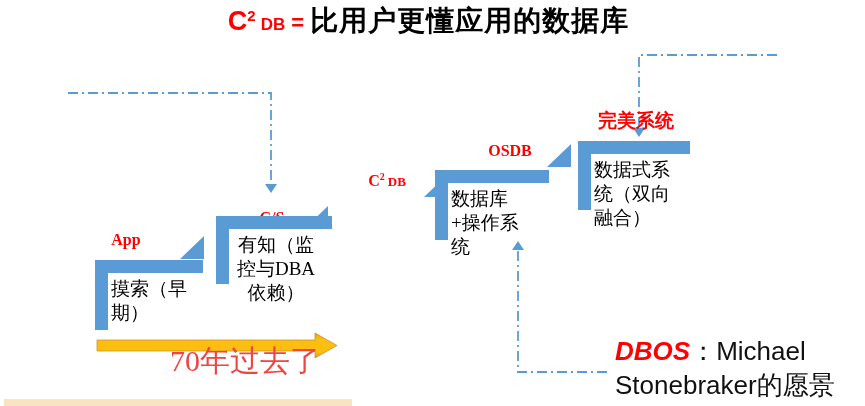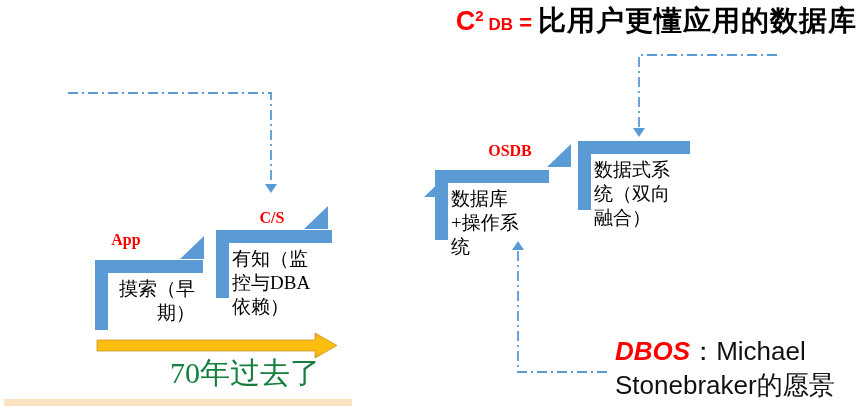--- a/index.html
+++ b/index.html
@@ -2,31 +2,31 @@
 <html><head>
 <meta charset="utf-8">
 <style>
   html,body{margin:0;padding:0;background:#fff;}
   .canvas{
     position:relative;width:865px;height:406px;background:#fff;overflow:hidden;
     font-family:"Liberation Serif","DejaVu Serif",serif;color:#111;
   }
   
   .title{
-    position:absolute;top:2px;left:0;right:8px;text-align:right;white-space:nowrap;
+    position:absolute;top:2px;left:0;right:8px;text-align:center;white-space:nowrap;
   }
   .title .t-c{font-family:"Liberation Sans","DejaVu Sans",sans-serif;font-weight:bold;color:#ff0000;font-size:27px;}
   .title .t-sup{font-family:"Liberation Sans","DejaVu Sans",sans-serif;font-weight:bold;color:#ff0000;font-size:15px;vertical-align:9px;}
   .title .t-db{font-family:"Liberation Sans","DejaVu Sans",sans-serif;font-weight:bold;color:#ff0000;font-size:17px;margin-left:5px;}
   .title .t-eq{font-family:"Liberation Sans","DejaVu Sans",sans-serif;font-weight:bold;color:#ff0000;font-size:22px;margin:0 6px 0 6px;}
   .title .t-rest{font-weight:bold;color:#000;font-size:28px;letter-spacing:1px;}
   
   .present{position:absolute;left:5px;top:69px;font-size:27px;color:#000;}
   .future{position:absolute;left:786px;top:36px;font-size:26px;font-weight:bold;color:#ff0000;}
-  .timeline-label{position:absolute;left:170px;top:353px;font-size:30px;color:#15803d;}
+  .timeline-label{position:absolute;left:170px;top:341px;font-size:30px;color:#ef4444;}
   .dbos{position:absolute;left:615px;top:334px;font-family:"Liberation Sans","DejaVu Sans",sans-serif;font-size:26px;line-height:34px;color:#111;}
   .dbos .dbos-name{color:#ff0000;font-weight:bold;font-style:italic;}
   
   .step{position:absolute;border-top:13px solid #5B9BD5;border-left:13px solid #5B9BD5;}
   .step-text{margin:4px 0 0 3px;font-size:19px;line-height:1.25;color:#000;word-break:break-all;}
   .step-label{
     position:absolute;font-family:Liberation Serif, serif;
     font-weight:bold;color:#ff0000;font-size:16px;text-align:center;white-space:nowrap;
   }
   .step-label sup{font-size:10px;}
@@ -69,34 +69,36 @@
     <polygon points="204,236 204,259 180,259" fill="#5B9BD5"></polygon>
     <polygon points="328,206 328,229 304,229" fill="#5B9BD5"></polygon>
     <polygon points="448,174 448,197 424,197" fill="#5B9BD5"></polygon>
     <polygon points="571,144 571,167 547,167" fill="#5B9BD5"></polygon>
 
     <polygon points="97,340 315,340 315,333 337,345.5 315,358 315,351 97,351" fill="url(#gold)" stroke="#C9952D" stroke-width="0.8"></polygon>
   </svg>
 
   <div class="step-label" style="left:98px;top:231px;width:56px;">App</div>
   <div class="step" style="left:95px;top:260px;width:95px;height:57px;">
-    <div class="step-text" style="width:84px;text-align:right;">摸索（早期）</div>
+    <div class="step-text" style="width:84px;">摸索（早期）</div>
   </div>
 
   <div class="step-label" style="left:242px;top:209px;width:60px;">C/S</div>
-  <div class="step" style="left:216px;top:230px;width:103px;height:55px;">
+  <div class="step" style="left:216px;top:216px;width:103px;height:55px;text-align:center;">
     <div class="step-text" style="width:88px;">有知（监控与DBA依赖）</div>
   </div>
 
+  <div class="step-label" style="left:348px;top:171px;width:78px;"><span>C</span><sup>2</sup><span class="lbl-db">DB</span></div>
 
   <div class="step-label" style="left:477px;top:142px;width:66px;">OSDB</div>
   <div class="step" style="left:435px;top:170px;width:101px;height:57px;">
     <div class="step-text" style="width:80px;">数据库+操作系统</div>
   </div>
 
+  <div class="step-label cjk" style="left:588px;top:108px;width:96px;">完美系统</div>
   <div class="step" style="left:578px;top:141px;width:99px;height:56px;">
     <div class="step-text" style="width:84px;">数据式系统（双向融合）</div>
   </div>
 
   <div class="timeline-label">70年过去了</div>
 
   <div class="dbos">
     <span class="dbos-name">DBOS</span><span>：Michael</span><br>
     <span>Stonebraker的愿景</span>
   </div>

